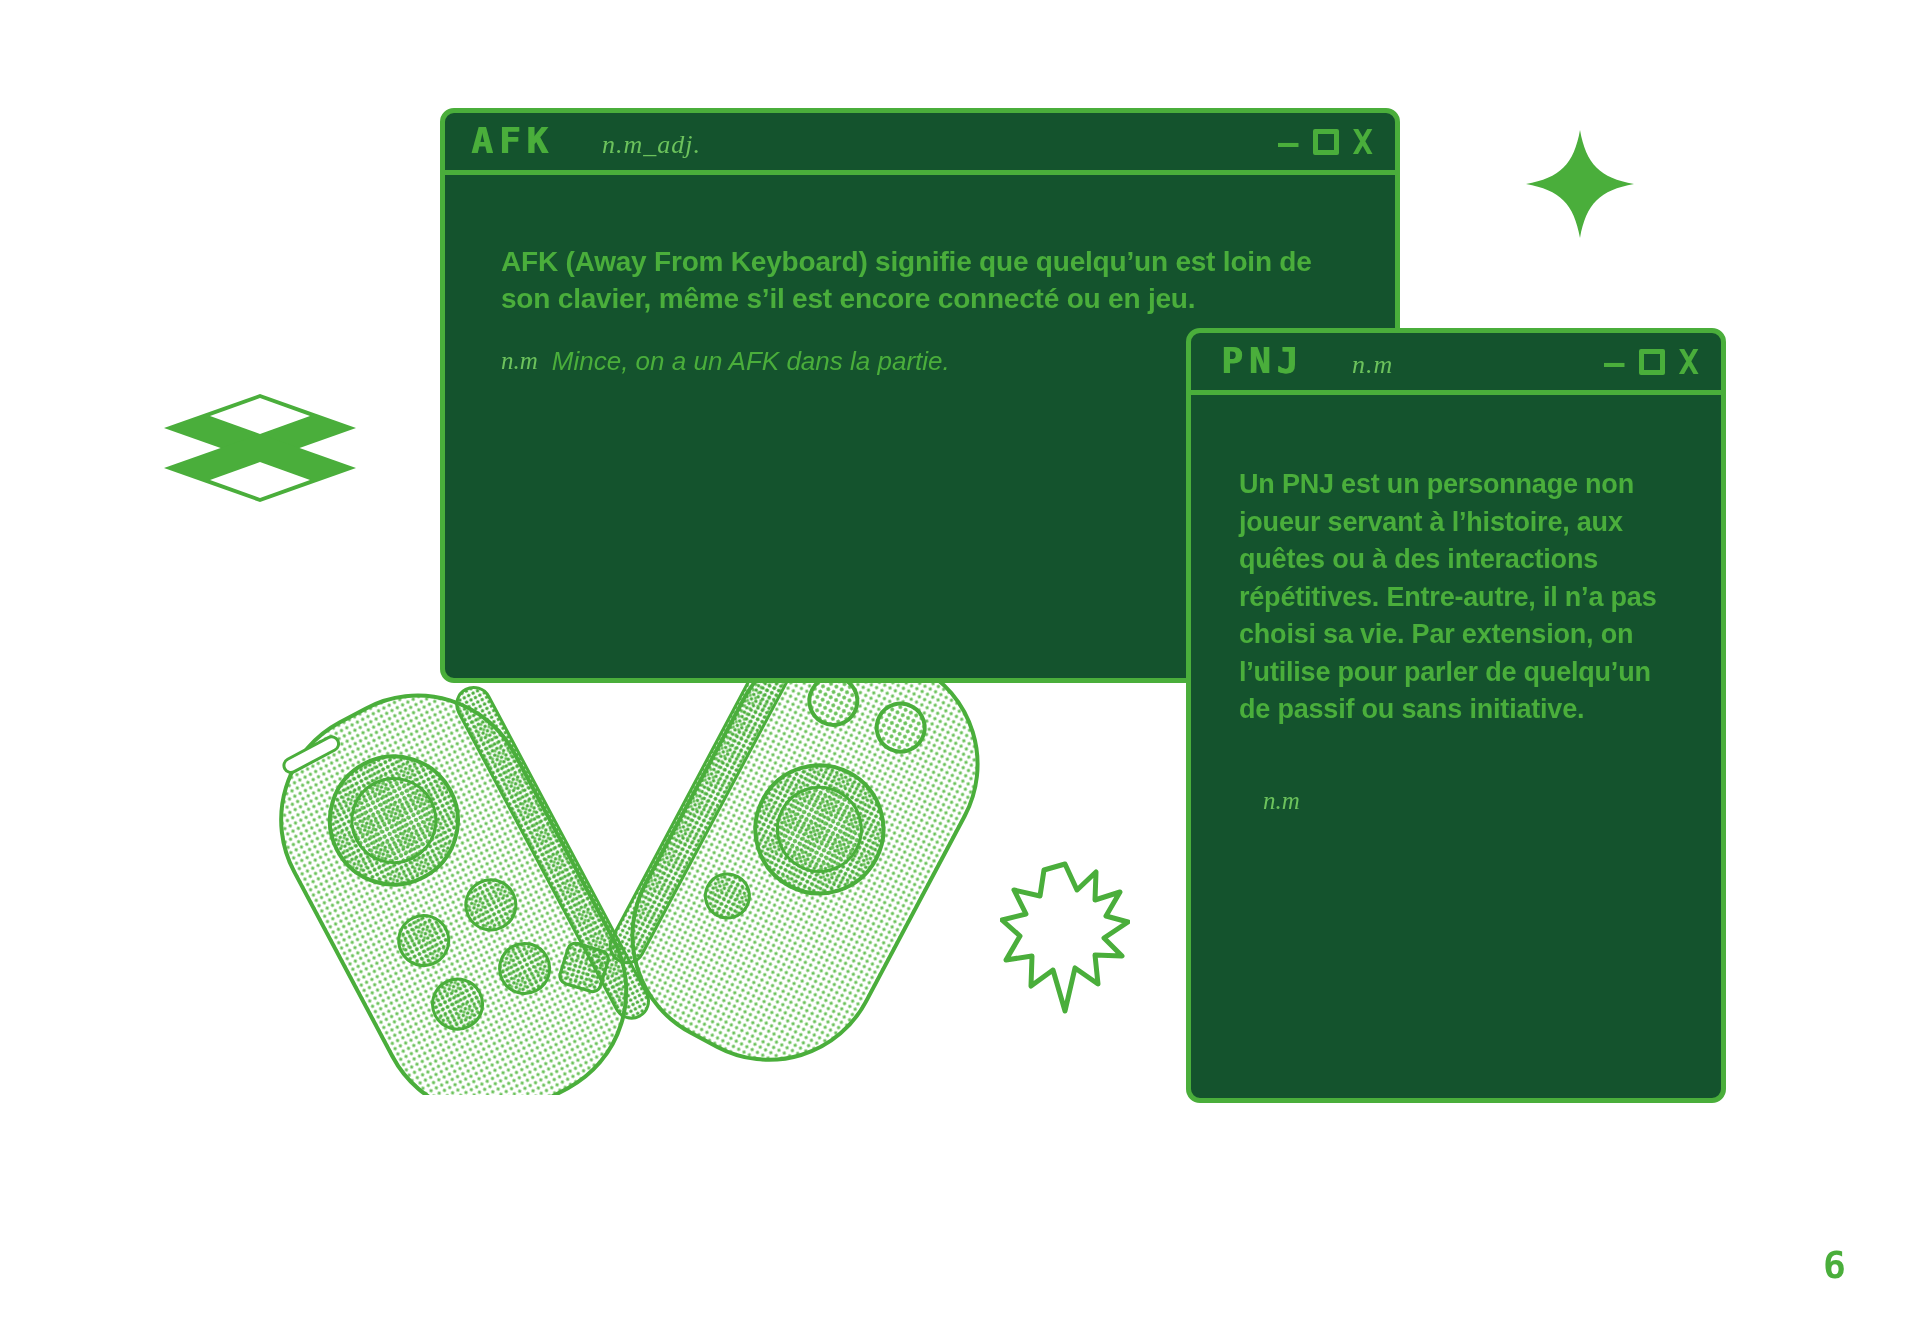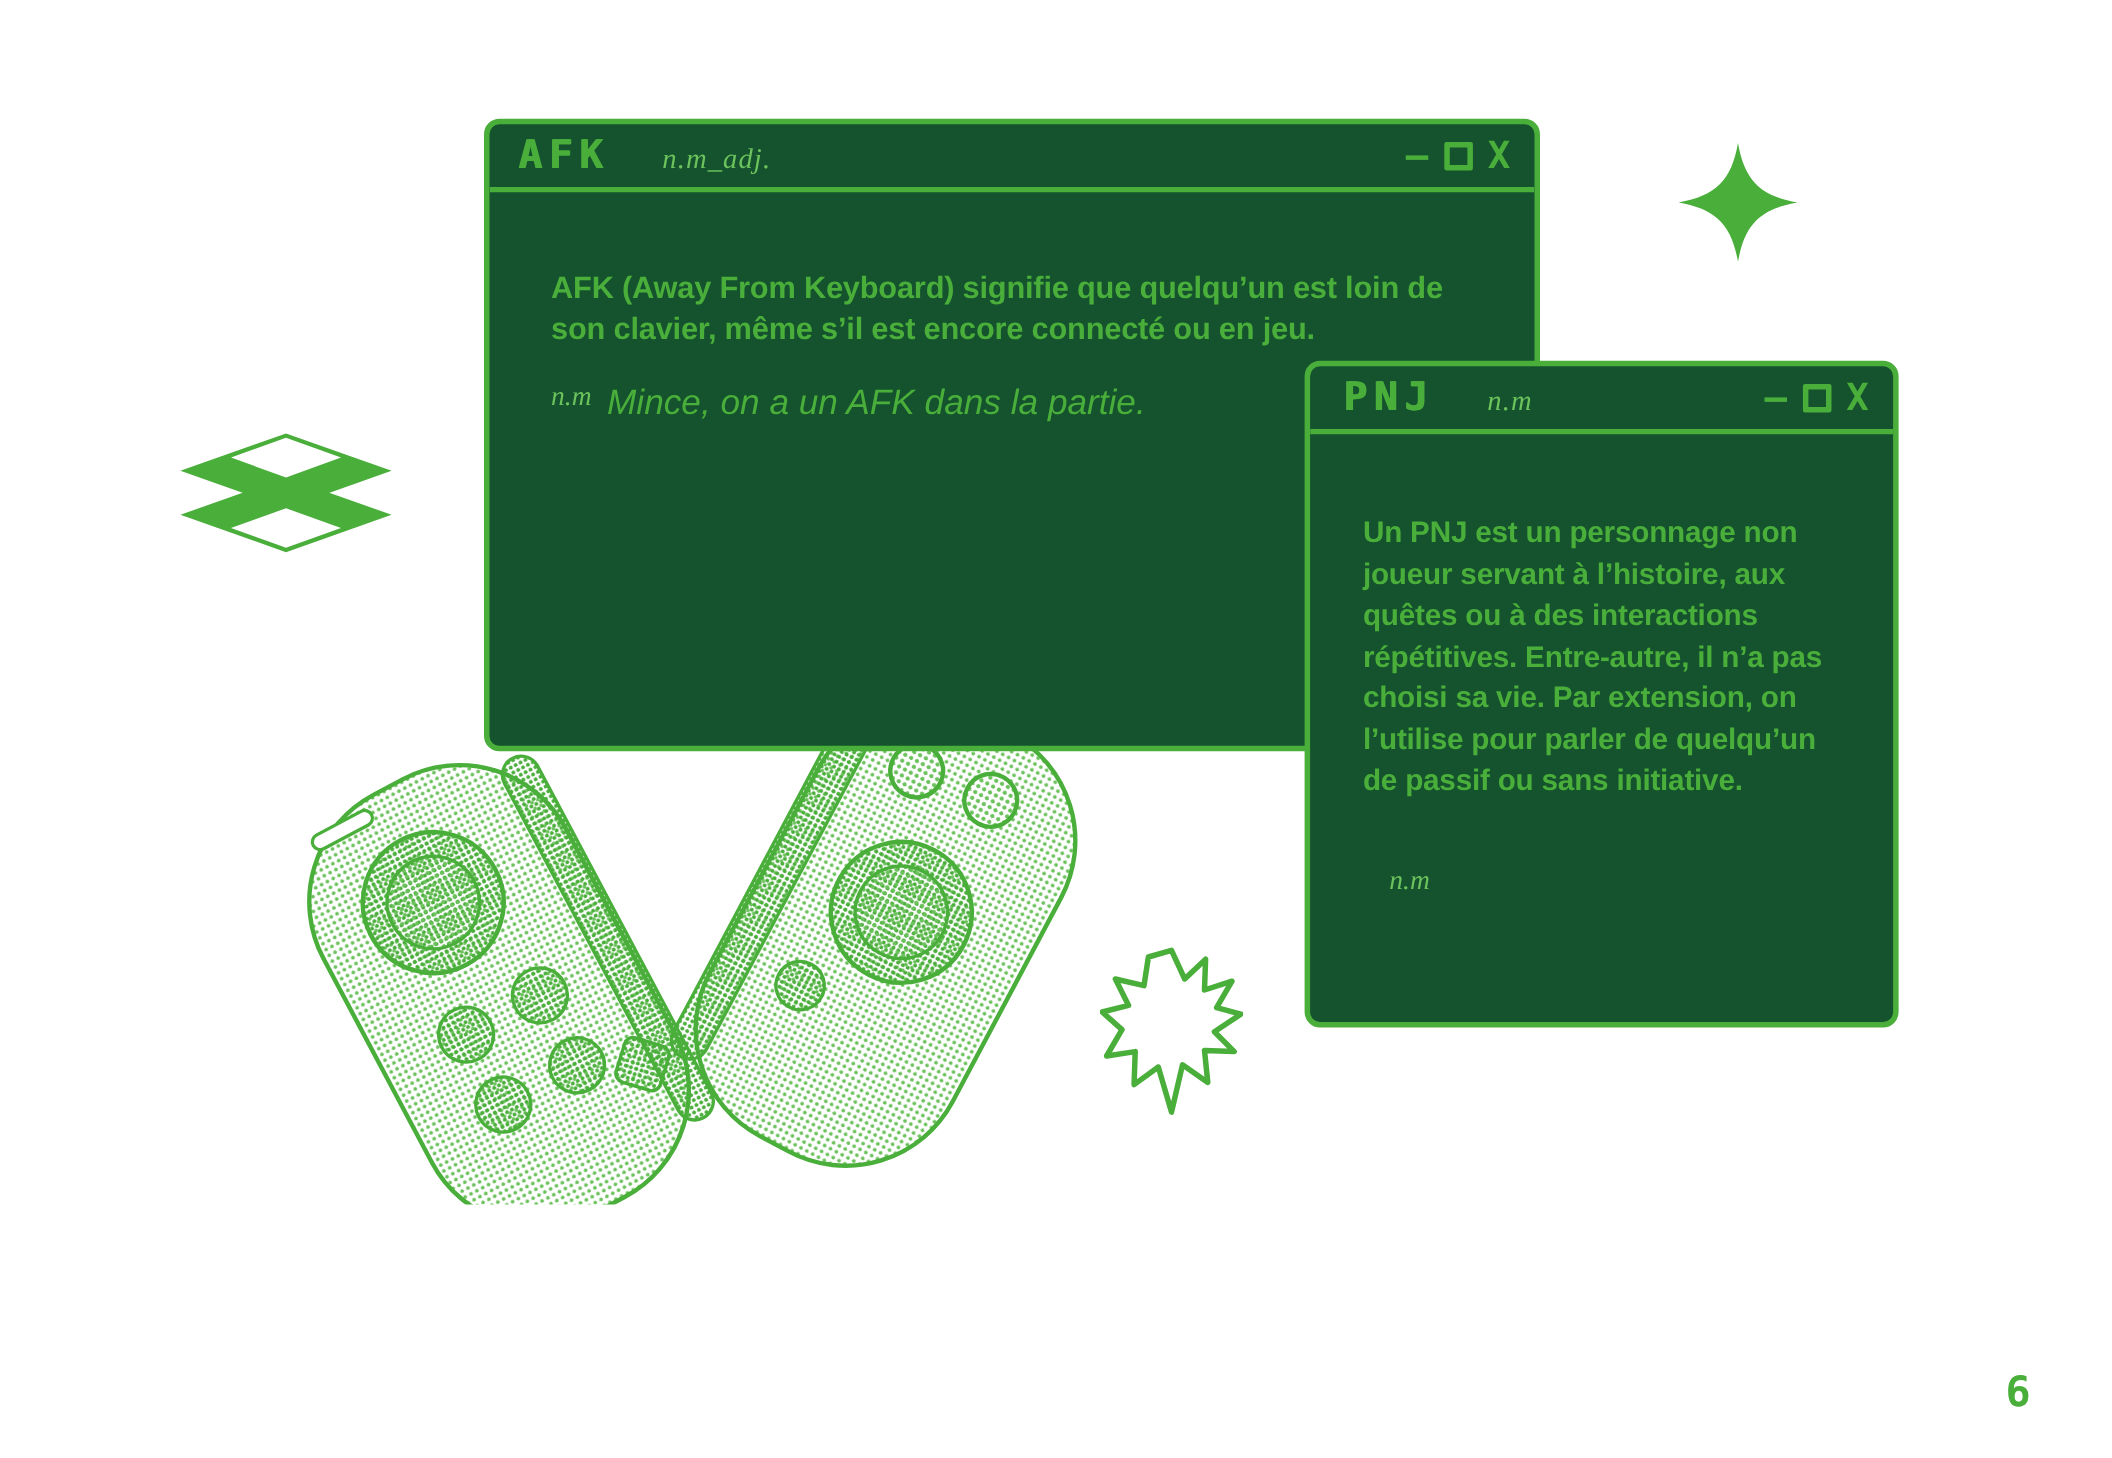--- a/index.html
+++ b/index.html
@@ -109,42 +109,42 @@
     font-family: "Liberation Serif", serif;
     font-style: italic;
     font-size: 25px;
     color: #6cc25c;
     flex: 0 0 auto;
     padding-top: 2px;
   }
   .ex-txt {
     font-family: "Liberation Sans", sans-serif;
     font-style: italic;
-    font-size: 32px;
+    font-size: 26px;
     line-height: 1.3;
     color: #4aae3b;
     white-space: pre-line;
   }
 
   
   #win-afk {
     left: 440px;
     top: 108px;
     width: 960px;
     height: 575px;
     z-index: 3;
   }
   #win-afk .win-body { padding-left: 56px; padding-top: 40px; }
 
   
   #win-pnj {
     left: 1186px;
     top: 328px;
     width: 540px;
-    height: 606px;
+    height: 775px;
     z-index: 4;
   }
   #win-pnj .titlebar { padding-left: 30px; }
   #win-pnj .win-body { padding: 44px 34px 20px 48px; }
   #win-pnj .def-text { font-size: 27px; line-height: 1.39; }
   #win-pnj .example { margin-top: 56px; padding-left: 24px; }
   #win-pnj .ex-txt { font-size: 25px; }
 
   
   .sparkle {

